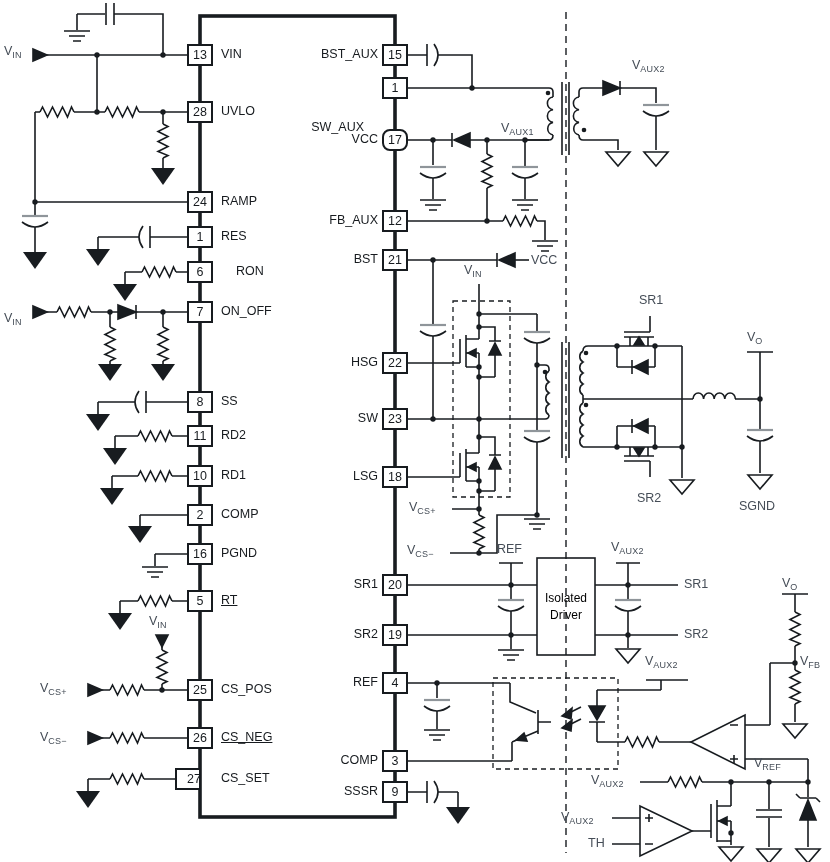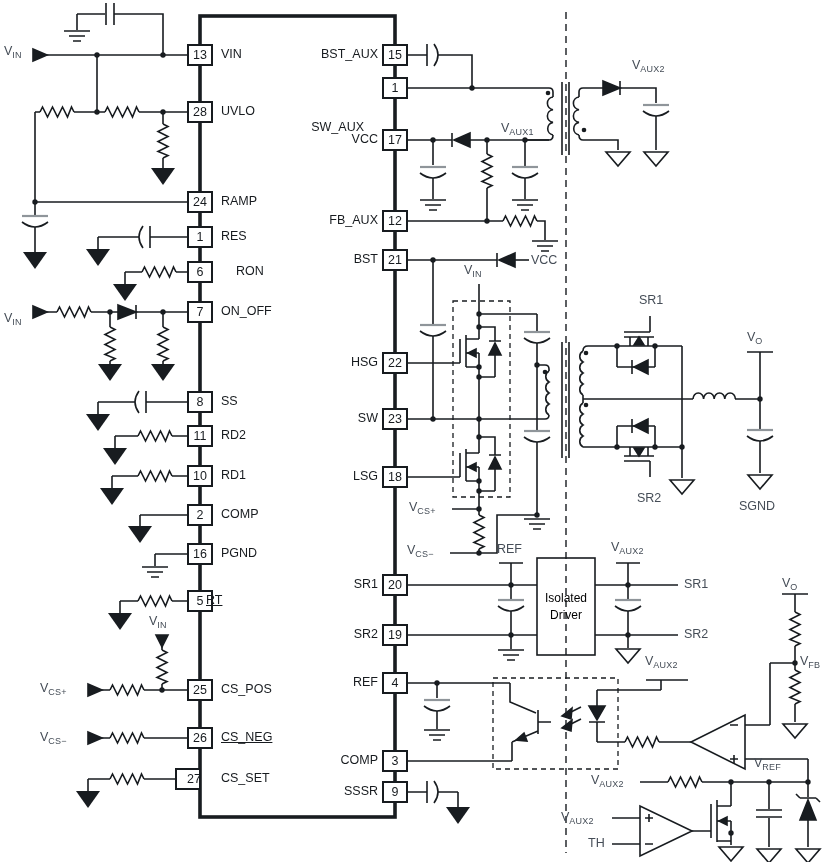--- a/index.html
+++ b/index.html
@@ -393,32 +393,32 @@
       <div class="pinlbl" style="left: 221px; top: 394px;">SS</div>
       <div class="pinbox" style="left: 187px; top: 425px;">11</div>
       <div class="pinlbl" style="left: 221px; top: 428px; text-align: center;">RD2</div>
       <div class="pinbox" style="left: 187px; top: 465px;">10</div>
       <div class="pinlbl" style="left: 221px; top: 468px;">RD1</div>
       <div class="pinbox" style="left: 187px; top: 504px;">2</div>
       <div class="pinlbl" style="left: 221px; top: 507px;">COMP</div>
       <div class="pinbox" style="left: 187px; top: 543px;">16</div>
       <div class="pinlbl" style="left: 221px; top: 546px;">PGND</div>
       <div class="pinbox" style="left: 187px; top: 590px;">5</div>
-      <div class="pinlbl" style="left: 206px; top: 593px; text-decoration: underline;">RT</div>
+      <div class="pinlbl" style="left: 221px; top: 593px; text-decoration: underline;">RT</div>
       <div class="pinbox" style="left: 187px; top: 679px;">25</div>
       <div class="pinlbl" style="left: 221px; top: 682px;">CS_POS</div>
       <div class="pinbox" style="left: 187px; top: 727px;">26</div>
       <div class="pinlbl" style="left: 221px; top: 730px; text-decoration: underline;">CS_NEG</div>
       <div class="pinbox" style="left: 175px; top: 768px; padding-left: 10px;">27</div>
       <div class="pinlbl" style="left: 221px; top: 771px;">CS_SET</div>
       <div class="pinbox" style="left: 382px; top: 44px;">15</div>
       <div class="pinlbl right" style="left: 278px; top: 47px;">BST_AUX</div>
       <div class="pinbox" style="left: 382px; top: 77px;">1</div>
       <div class="pinlbl right" style="left: 264px; top: 80px; margin-top: 40px;">SW_AUX</div>
-      <div class="pinbox" style="left: 382px; top: 129px;">17</div>
+      <div class="pinbox" style="left: 382px; top: 129px; border-radius: 8px;">17</div>
       <div class="pinlbl right" style="left: 278px; top: 132px;">VCC</div>
       <div class="pinbox" style="left: 382px; top: 210px;">12</div>
       <div class="pinlbl right" style="left: 278px; top: 213px;">FB_AUX</div>
       <div class="pinbox" style="left: 382px; top: 249px;">21</div>
       <div class="pinlbl right" style="left: 278px; top: 252px;">BST</div>
       <div class="pinbox" style="left: 382px; top: 352px;">22</div>
       <div class="pinlbl right" style="left: 278px; top: 355px;">HSG</div>
       <div class="pinbox" style="left: 382px; top: 408px;">23</div>
       <div class="pinlbl right" style="left: 278px; top: 411px;">SW</div>
       <div class="pinbox" style="left: 382px; top: 466px;">18</div>

